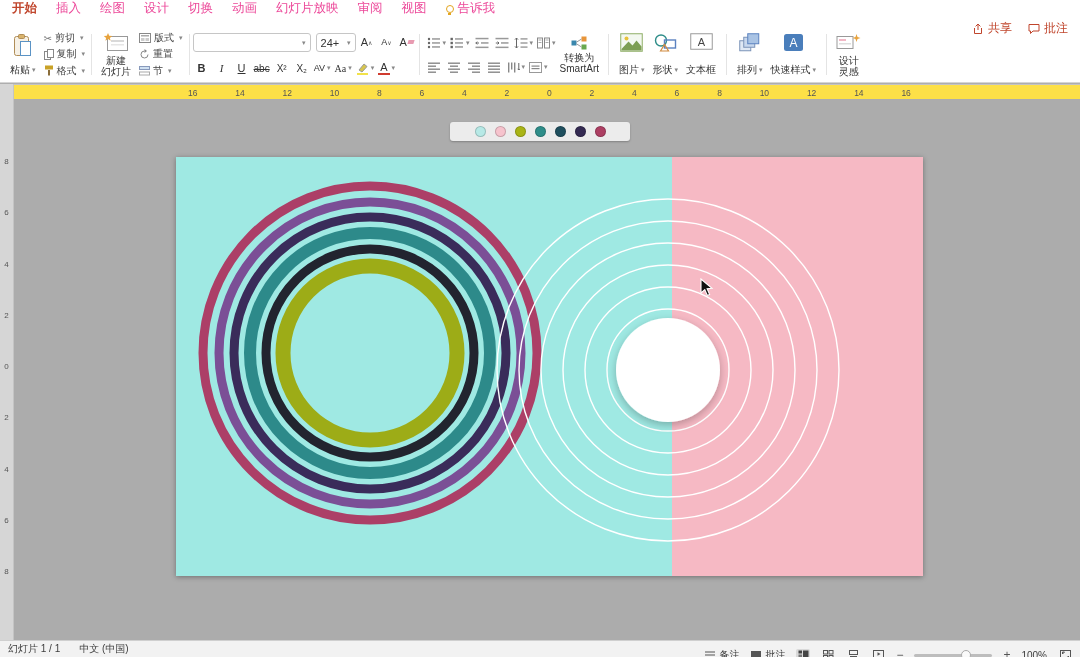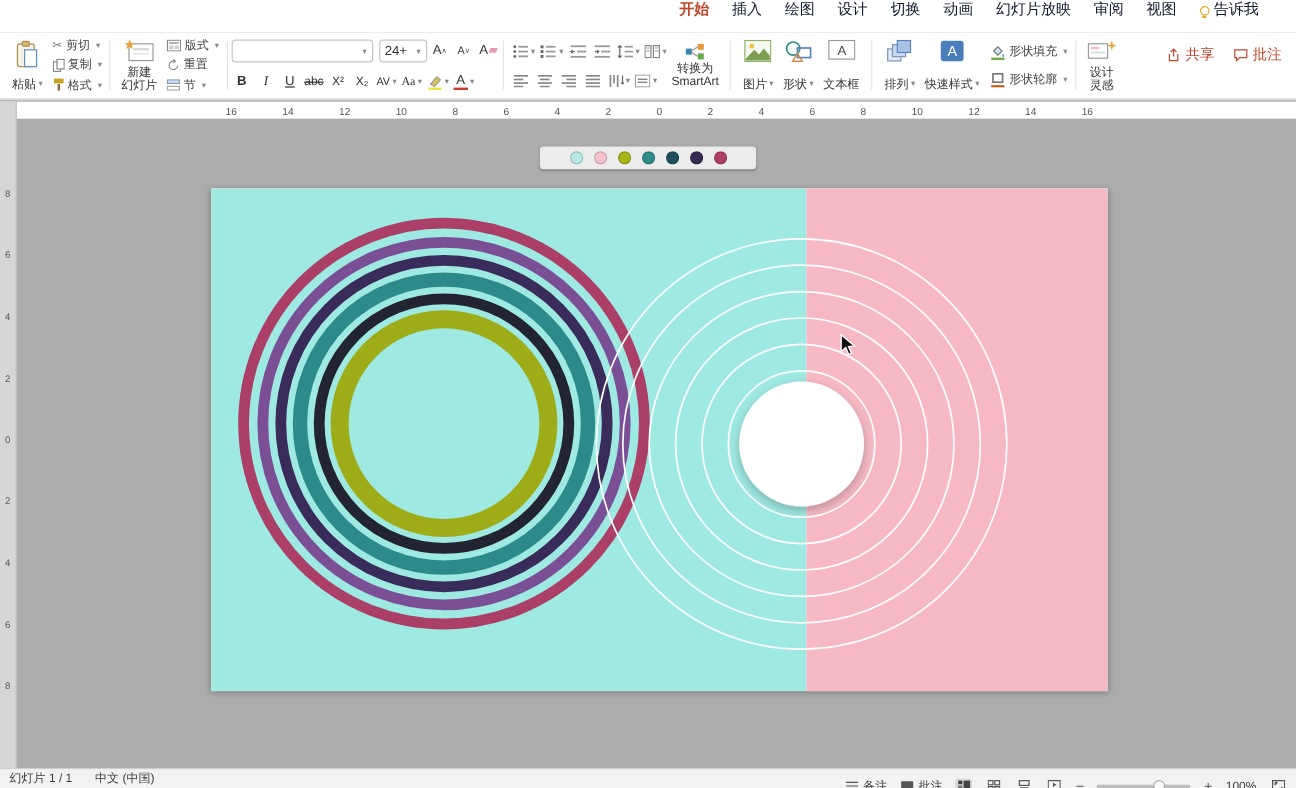--- a/index.html
+++ b/index.html
@@ -1,21 +1,21 @@
 <!DOCTYPE html>
 <html><head>
 <meta charset="utf-8">
 <style>
   * { margin:0; padding:0; box-sizing:border-box; }
   body { font-family:"Liberation Sans","DejaVu Sans",sans-serif; background:#888; }
   .window { position:relative; width:1080px; height:657px; background:#aeaeae; overflow:hidden; }
 
   
-  .menubar { position:absolute; top:0; left:0; right:0; height:27px; background:#fff; display:flex; align-items:flex-end; padding:0 12px; z-index:6;flex-direction:column; }
-  .tab { font-size:12.5px; color:#0f172a; margin-right:19px; cursor:default; white-space:nowrap; display:inline-flex; align-items:center; }
+  .menubar { position:absolute; top:0; left:0; right:0; height:27px; background:#fff; display:flex; align-items:flex-start; padding:0 12px; z-index:6; }
+  .tab { font-size:12.5px; color:#ec4899; margin-right:19px; cursor:default; white-space:nowrap; display:inline-flex; align-items:center; }
   .tab.active { color:#c0452c; font-weight:bold; }
   .bulb { width:8px; height:8px; border:1.3px solid #e3a51f; border-radius:50%; display:inline-block; margin-right:4px; position:relative; }
   .bulb::after { content:""; position:absolute; left:1.6px; bottom:-3px; width:3px; height:1.8px; background:#e3a51f; }
   .mright { margin-left:auto; display:flex; gap:16px;margin-top:20px; }
   .mr-btn { display:inline-flex; align-items:center; gap:4px; font-size:12px; color:#c0452c; }
 
   
   .ribbon { position:absolute; top:27px; left:0; right:0; height:56px; background:#fff; border-bottom:1px solid #d5d5d5; display:flex; align-items:stretch; padding:2px 4px; z-index:5; }
   .sep { width:1px; background:#e4e4e4; margin:5px 3px; }
   .grp { display:flex; align-items:stretch; padding:1px 3px; }
@@ -37,21 +37,21 @@
   .fmt-u { text-decoration:underline; }
   .fmt-s { text-decoration:line-through; font-size:10px; }
   .fmt-sup, .fmt-sub { font-size:10px; }
   .fontcolor { border-bottom:2.5px solid #d03b2f; line-height:11px; font-size:11px; padding:0 2px; }
   .tinyup { font-size:6px; vertical-align:super; color:#555; }
   .eraser { display:inline-block; width:6px; height:4px; background:#e89bb1; margin-left:1px; transform:skewX(-18deg); }
 
   .icontop { display:flex; flex-direction:column; align-items:center; justify-content:space-between; padding:3px 4px 2px; font-size:10px; color:#333; }
 
   
-  .rulerH { position:absolute; top:84px; left:14px; right:0; height:15px; background:#ffffff; border-top:1px solid #c4c4c4; }
+  .rulerH { position:absolute; top:84px; left:14px; right:0; height:15px; background:#fde047; border-top:1px solid #c4c4c4; }
   .rulerH .nums { position:absolute; left:162px; width:747px; top:1px; height:13px; display:flex; justify-content:space-between; padding:0 12px; font-size:8.5px; color:#555; align-items:center; }
   .rulerV { position:absolute; top:84px; left:0; width:14px; bottom:17px; background:#d6d6d6; border-right:1px solid #c4c4c4; }
   .rulerV .nums { position:absolute; top:73px; height:419px; left:0; width:13px; display:flex; flex-direction:column; justify-content:space-between; font-size:8px; color:#555; align-items:center; }
 
   
   .canvas { position:absolute; top:99px; left:14px; right:0; bottom:17px; background:#acacac; }
   .palette { position:absolute; left:450px; top:122px; width:180px; height:19px; background:#ececec; border-radius:3px; box-shadow:0 1px 2px rgba(0,0,0,0.25); display:flex; align-items:center; justify-content:center; gap:9px; z-index:3; }
   .dot { width:11px; height:11px; border-radius:50%; border:1px solid rgba(0,0,0,0.18); display:inline-block; }
   .slide { position:absolute; left:176px; top:157px; width:747px; height:419px; background:#fff; box-shadow:0 1px 5px rgba(0,0,0,0.35); overflow:hidden; z-index:2; }
   .half { position:absolute; top:0; bottom:0; }
@@ -406,39 +406,20 @@
       </div>
       <div class="icontop">
         <svg width="21" height="19" viewBox="0 0 21 19">
             <rect x="1" y="1" width="19" height="17" rx="2.5" fill="#4a7ebb"></rect>
             <text x="10.5" y="14" font-size="12" text-anchor="middle" fill="#fff">A</text>
           </svg>
         <span class="lblrow">
             <span>快速样式</span>
             <span class="dd">▾</span>
           </span>
-      </div>
-      <div class="minicol" style="justify-content:center;gap:8px;">
-        <div class="minibtn">
-            <svg width="13" height="13" viewBox="0 0 13 13">
-              <path d="M3 5.5 L6.5 2 L10 5.5 L6.5 9 Z" fill="#cfe2f3" stroke="#777"></path>
-              <path d="M11 7.5 q1.6 2.2 0 3.2 q-1.6 -1 0 -3.2" fill="#5b9bd5"></path>
-              <rect x="1" y="11" width="11" height="2" fill="#70ad47"></rect>
-            </svg>
-            <span>形状填充</span>
-            <span class="dd">▾</span>
-          </div>
-        <div class="minibtn">
-            <svg width="13" height="13" viewBox="0 0 13 13">
-              <rect x="2.5" y="1.5" width="8" height="7" fill="none" stroke="#777" stroke-width="1.4"></rect>
-              <rect x="1" y="11" width="11" height="2" fill="#c55a11"></rect>
-            </svg>
-            <span>形状轮廓</span>
-            <span class="dd">▾</span>
-          </div>
       </div>
     </div>
     <div class="sep"></div>
 
     <div class="grp">
       <div class="bigbtn">
         <svg width="25" height="20" viewBox="0 0 25 20">
             <rect x="1" y="3.5" width="16" height="12" fill="#fff" stroke="#999"></rect>
             <rect x="3" y="6" width="7" height="2" fill="#f2b8c6"></rect>
             <rect x="3" y="10" width="12" height="1.5" fill="#ddd"></rect>

